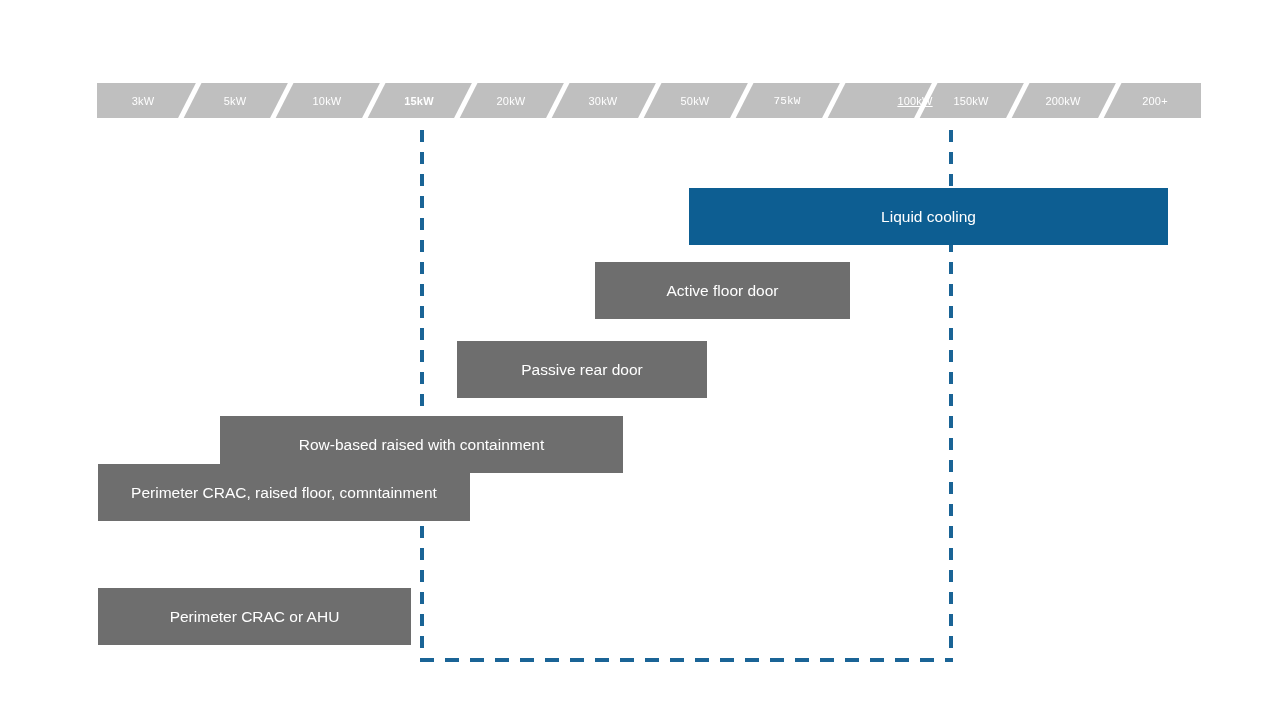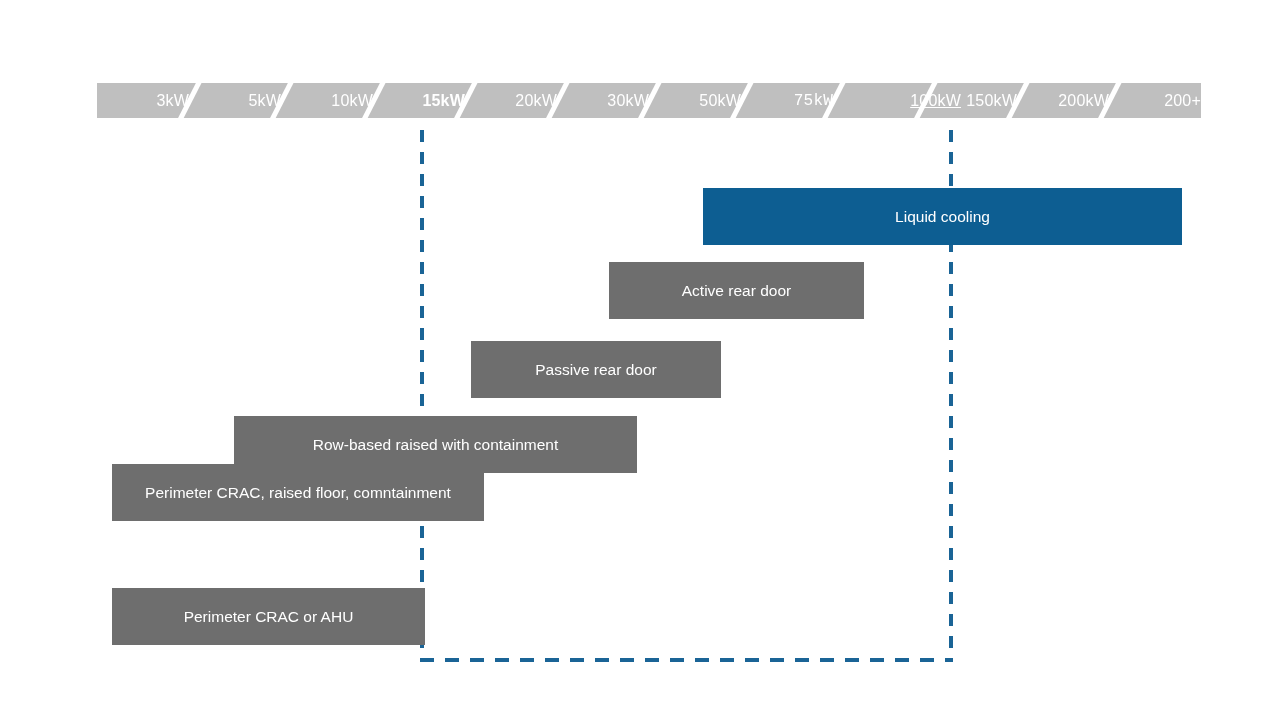--- a/index.html
+++ b/index.html
@@ -30,23 +30,23 @@
     height: 35px;
     background: #bfbfbf;
     overflow: hidden;
   }
   .scale-seg {
     position: absolute;
     top: 0;
     height: 35px;
     display: flex;
     align-items: center;
-    justify-content: flex-end;
+    justify-content: center;
     color: #ffffff;
-    font-size: 16px;
+    font-size: 11px;
     letter-spacing: 0.2px;
     white-space: nowrap;
     box-sizing: border-box;
   }
   .scale-slash {
     position: absolute;
     top: -8px;
     width: 4.5px;
     height: 52px;
     background: #ffffff;
@@ -81,21 +81,20 @@
   
   .tech-bar {
     position: absolute;
     display: flex;
     align-items: center;
     justify-content: center;
     color: #ffffff;
     font-size: 15.5px;
     white-space: nowrap;
     box-sizing: border-box;
-    margin-left: 14px;
   }
   .tech-bar.gray { background: #6e6e6e; }
   .tech-bar.blue { background: #0d5e92; }
 </style>
 </head>
 <body>
 
 <div id="canvas">
 
   <div id="scale-bar">
@@ -152,21 +151,21 @@
       <div class="vline" style="left: 420px; top: 130px; height: 532px;"></div>
       <div class="vline" style="left: 949px; top: 130px; height: 532px;"></div>
       <div class="hline" style="left: 420px; top: 658px; width: 533px;"></div>
     </div>
 
   <div id="bars-layer">
       <div class="tech-bar blue" style="left: 689px; top: 188px; width: 479px; height: 57px; background: rgb(13, 94, 146);">
         <span>Liquid cooling</span>
       </div>
       <div class="tech-bar gray" style="left: 595px; top: 262px; width: 255px; height: 57px; background: rgb(110, 110, 110);">
-        <span>Active rear door</span>
+        <span>Active floor door</span>
       </div>
       <div class="tech-bar gray" style="left: 457px; top: 341px; width: 250px; height: 57px; background: rgb(110, 110, 110);">
         <span>Passive rear door</span>
       </div>
       <div class="tech-bar gray" style="left: 220px; top: 416px; width: 403px; height: 57px; background: rgb(110, 110, 110);">
         <span>Row-based raised with containment</span>
       </div>
       <div class="tech-bar gray" style="left: 98px; top: 464px; width: 372px; height: 57px; background: rgb(110, 110, 110);">
         <span>Perimeter CRAC, raised floor, comntainment</span>
       </div>

